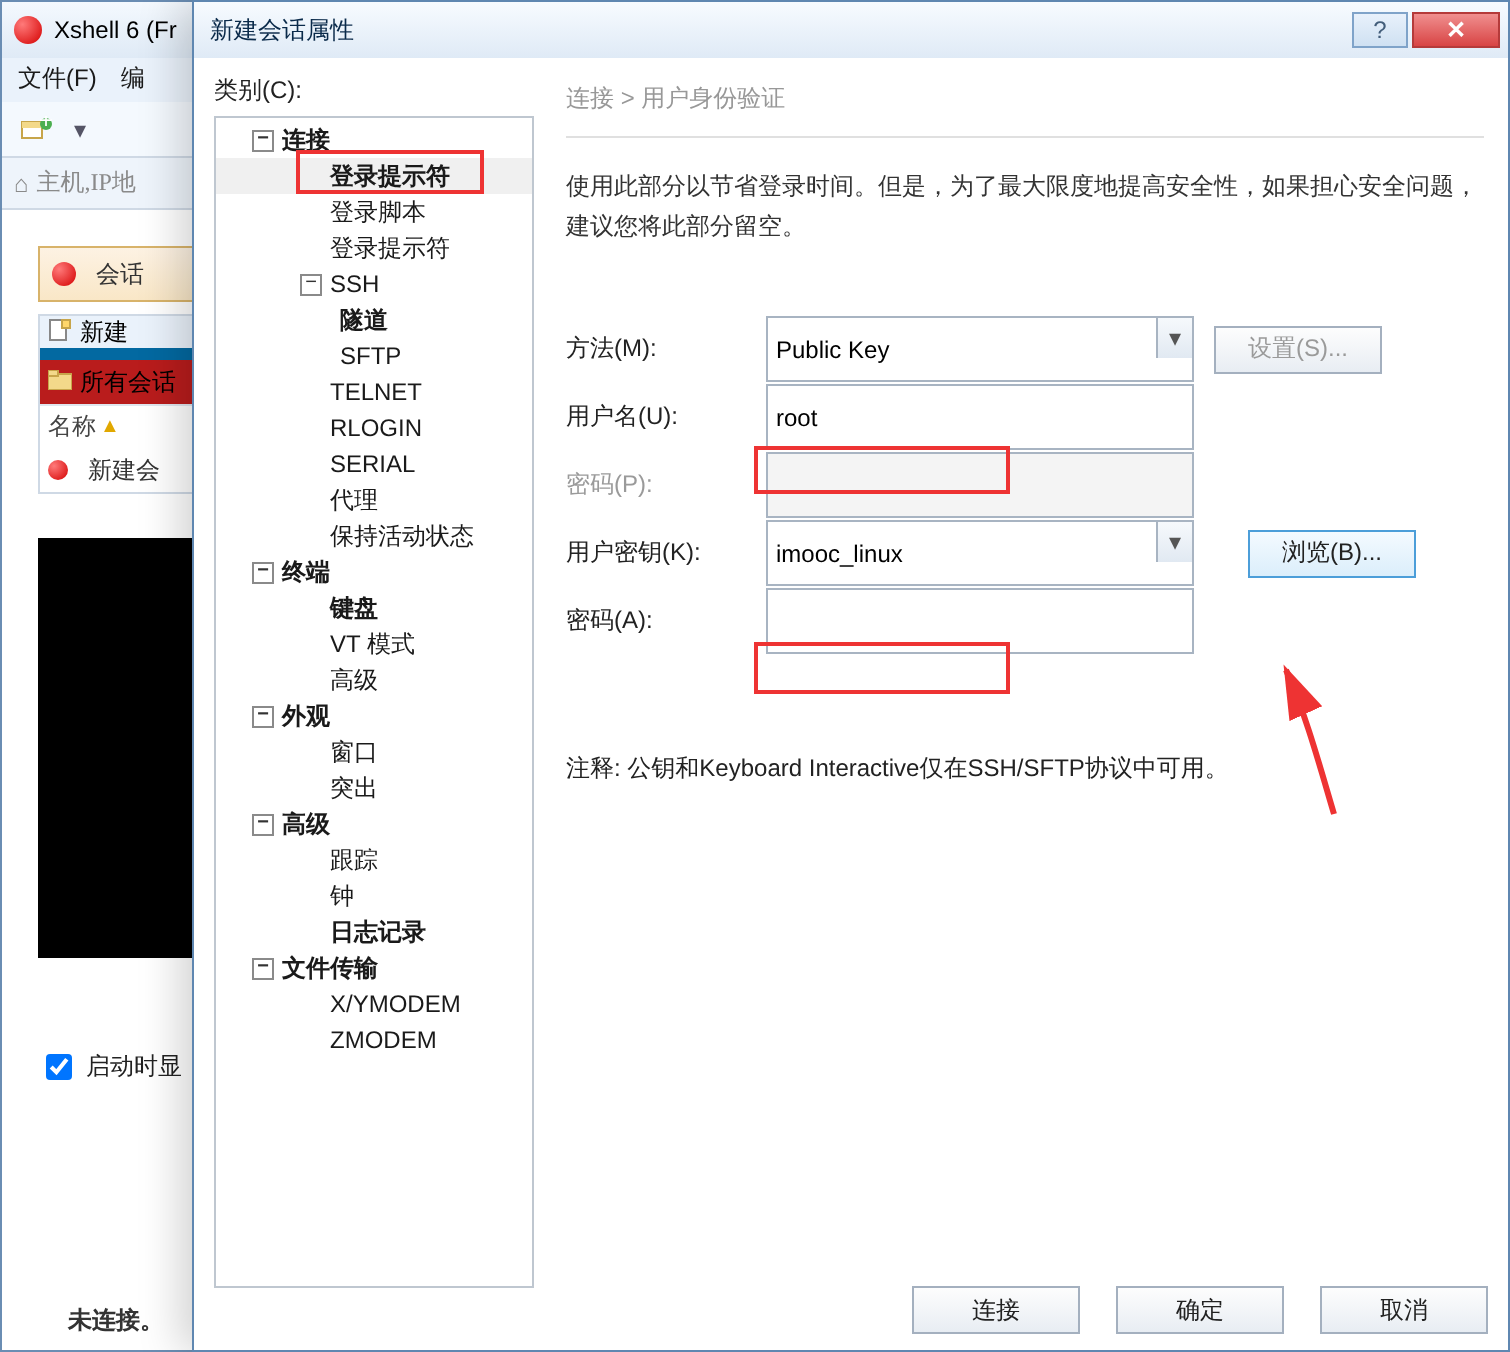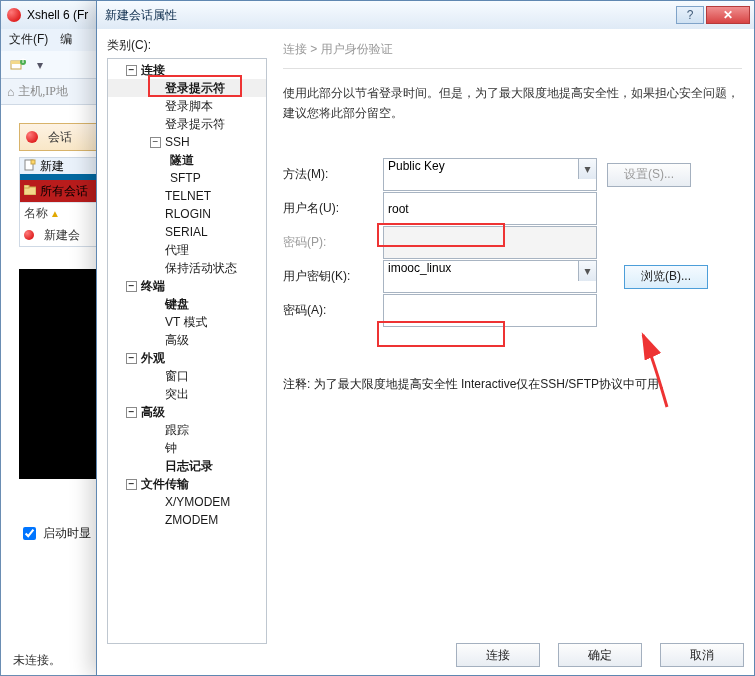--- a/index.html
+++ b/index.html
@@ -16,21 +16,21 @@
 .addr-label { margin-right: 6px; font-family: Liberation Serif, serif; }
 .bg-left { position: absolute; left: 18px; top: 122px; width: 78px; }
 .tab-sess { height: 28px; background: linear-gradient(#fdf2e3,#f9e7c7); border: 1px solid #d8b36a; display: flex; align-items: center; padding: 0 6px; gap: 4px; color: #333; }
 .mini-panel { margin-top: 6px; border: 1px solid #cfd9e5; background: #fff; }
 .mini-panel-hdr { height: 22px; display: flex; align-items: center; padding: 0 4px; background: #eaf2fb; border-bottom: 6px solid #0369a1; gap: 4px; }
 .mini-row { height: 22px; display: flex; align-items: center; padding: 0 4px; }
 .mini-all { background: #b91c1c; }
 .mini-name { border-top: 1px solid #e0e6ee; color: #444; }
 .mini-sess { color: #333; }
 .warn-tri { color: #e1a800; font-size: 10px; margin: 0 2px; }
-.bg-status { position: absolute; left: 12px; bottom: 6px; color: #333; }
+.bg-status { position: absolute; left: 33px; bottom: 6px; color: #333; font-weight: bold; }
 .bg-chk { position: absolute; left: 18px; bottom: 132px; display: flex; align-items: center; gap: 4px; color: #222; }
 .bg-black { position: absolute; left: 18px; top: 268px; width: 78px; height: 210px; background: #000; }
 
 
 .dlg { position: absolute; left: 96px; top: 0; width: 659px; height: 676px; background: #fff; border: 1px solid #5f87b1; box-shadow: -6px 0 20px rgba(0,0,0,.18); }
 .dlg-titlebar { height: 28px; background: linear-gradient(#f7fbff,#dfeaf6); display: flex; align-items: center; padding: 0 4px 0 8px; }
 .dlg-title { color: #0a2a4a; flex: 1; }
 .win-btn { width: 28px; height: 18px; margin-left: 2px; display: flex; align-items: center; justify-content: center; border: 1px solid #7fa3c9; background: linear-gradient(#e8f1fb,#cfe1f2); color: #425d7a; }
 .win-btn.help { width: 28px; }
 .win-btn.close { width: 44px; background: linear-gradient(#f08f8f,#d84444); border-color: #b53a3a; color: #fff; font-weight: bold; }
@@ -50,21 +50,21 @@
 .node.sel { background: #f0f0f0; }
 .red-box { position: absolute; border: 2px solid #e33; pointer-events: none; }
 
 .right-pane { flex: 1; padding: 4px 2px 0 6px; position: relative; }
 .breadcrumb { color: #989898; margin-bottom: 10px; }
 .hr { height: 1px; background: #e0e0e0; margin-bottom: 14px; }
 .desc { color: #333; margin-bottom: 6px; line-height: 1.7; }
 .form-row { display: flex; align-items: center; height: 30px; margin-bottom: 4px; }
 .form-label { width: 100px; color: #222; }
 .form-label.disabled { color: #9a9a9a; }
-.combo, .txt { width: 214px; height: 33px; border: 1px solid #a8b4c2; background: #fff; padding: 0 4px; display: flex; align-items: flex-start; }
+.combo, .txt { width: 214px; height: 33px; border: 1px solid #a8b4c2; background: #fff; padding: 0 4px; display: flex; align-items: center; }
 .combo { position: relative; }
 .combo-caret { position: absolute; right: 0; top: 0; width: 18px; height: 20px; border-left: 1px solid #a8b4c2; display: flex; align-items: center; justify-content: center; color: #555; background: linear-gradient(#f6f9fc,#e1e9f2); }
 .btn { height: 24px; padding: 0 14px; border: 1px solid #a4b0bf; background: linear-gradient(#fdfdfd,#e8edf3); color: #222; display: inline-flex; align-items: center; justify-content: center; }
 .btn.disabled { color: #9a9a9a; }
 .btn.browse { border: 1px solid #4c9ed9; background: linear-gradient(#f4faff,#dbeefb); margin-left: 17px; }
 .note { color: #222; margin-top: 50px; }
 
 .dlg-footer { position: absolute; right: 10px; bottom: 8px; display: flex; gap: 18px; }
 .dlg-footer .btn { width: 84px; }
 
@@ -295,21 +295,21 @@
         </div>
         <div style="width:10px;"></div>
         <button class="btn browse" style="width:84px;">浏览(B)...</button>
       </div>
 
       <div class="form-row">
         <div class="form-label">密码(A):</div>
         <input class="txt" type="password" style="">
       </div>
 
-      <div class="note">注释: 为了最大限度地提高安全性 Interactive仅在SSH/SFTP协议中可用。</div>
+      <div class="note">注释: 公钥和Keyboard Interactive仅在SSH/SFTP协议中可用。</div>
 
       <div class="hl-method" style="left:100px; top:186px; width:128px; height:24px;"></div>
       <div class="hl-method" style="left:100px; top:284px; width:128px; height:26px;"></div>
 
       <svg class="red-arrow" style="left:320px; top:290px;" width="110" height="90">
         <defs>
             <marker id="ah" markerWidth="10" markerHeight="10" refX="8" refY="3" orient="auto">
               <path d="M0,0 L9,3 L0,6 Z" fill="#e33"></path>
             </marker>
           </defs>

